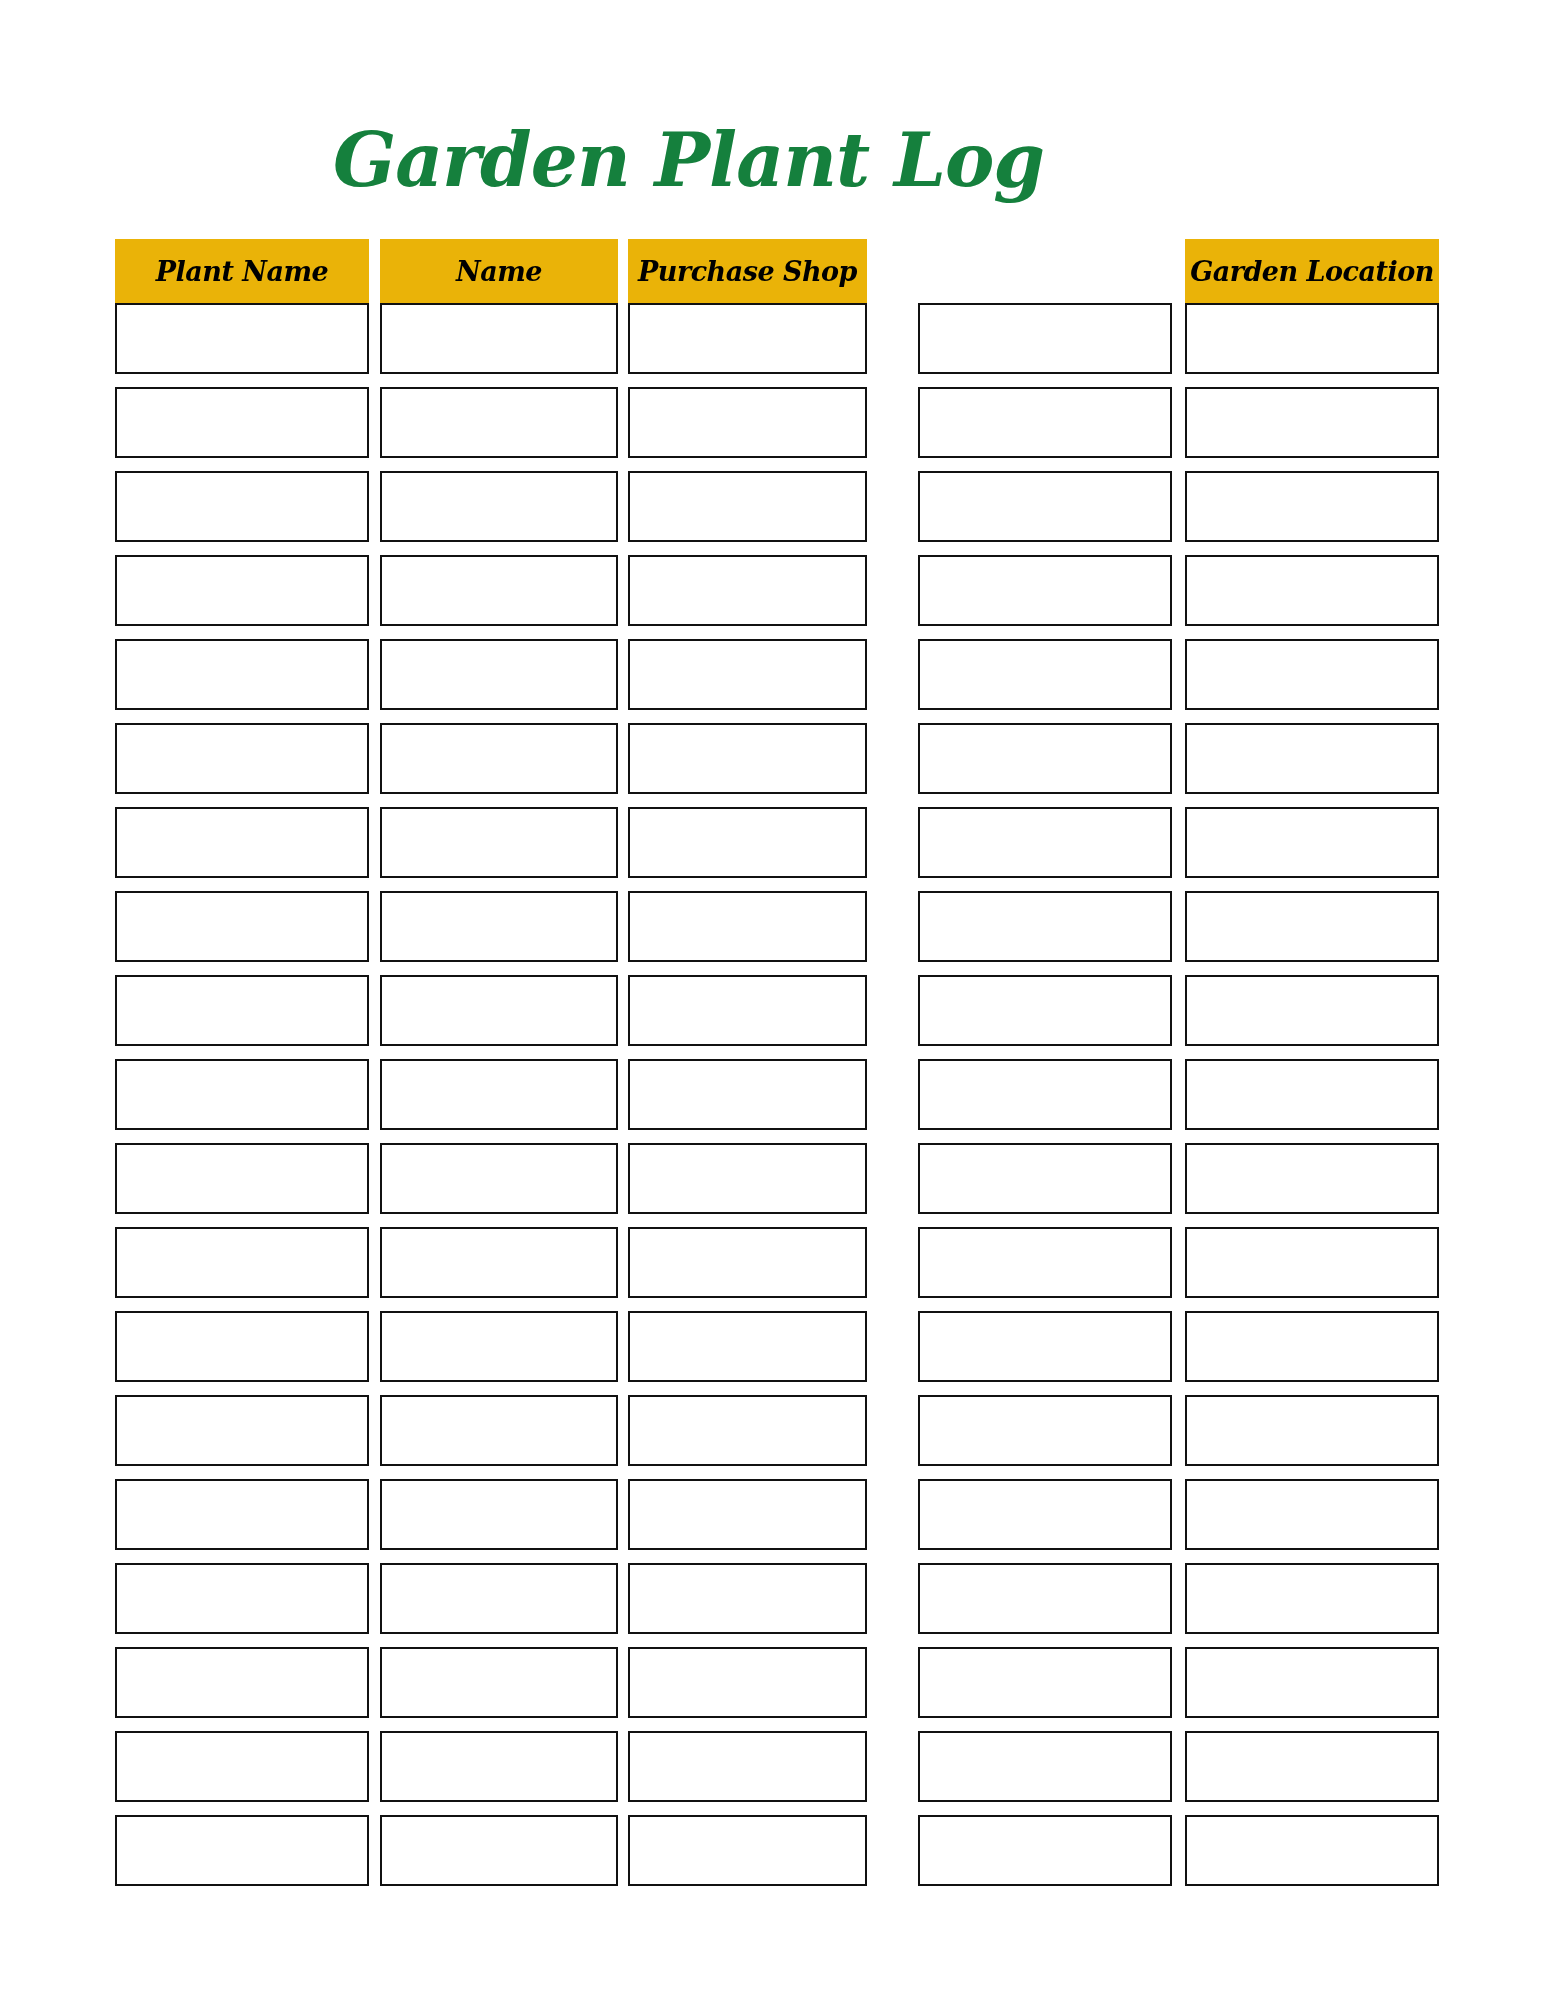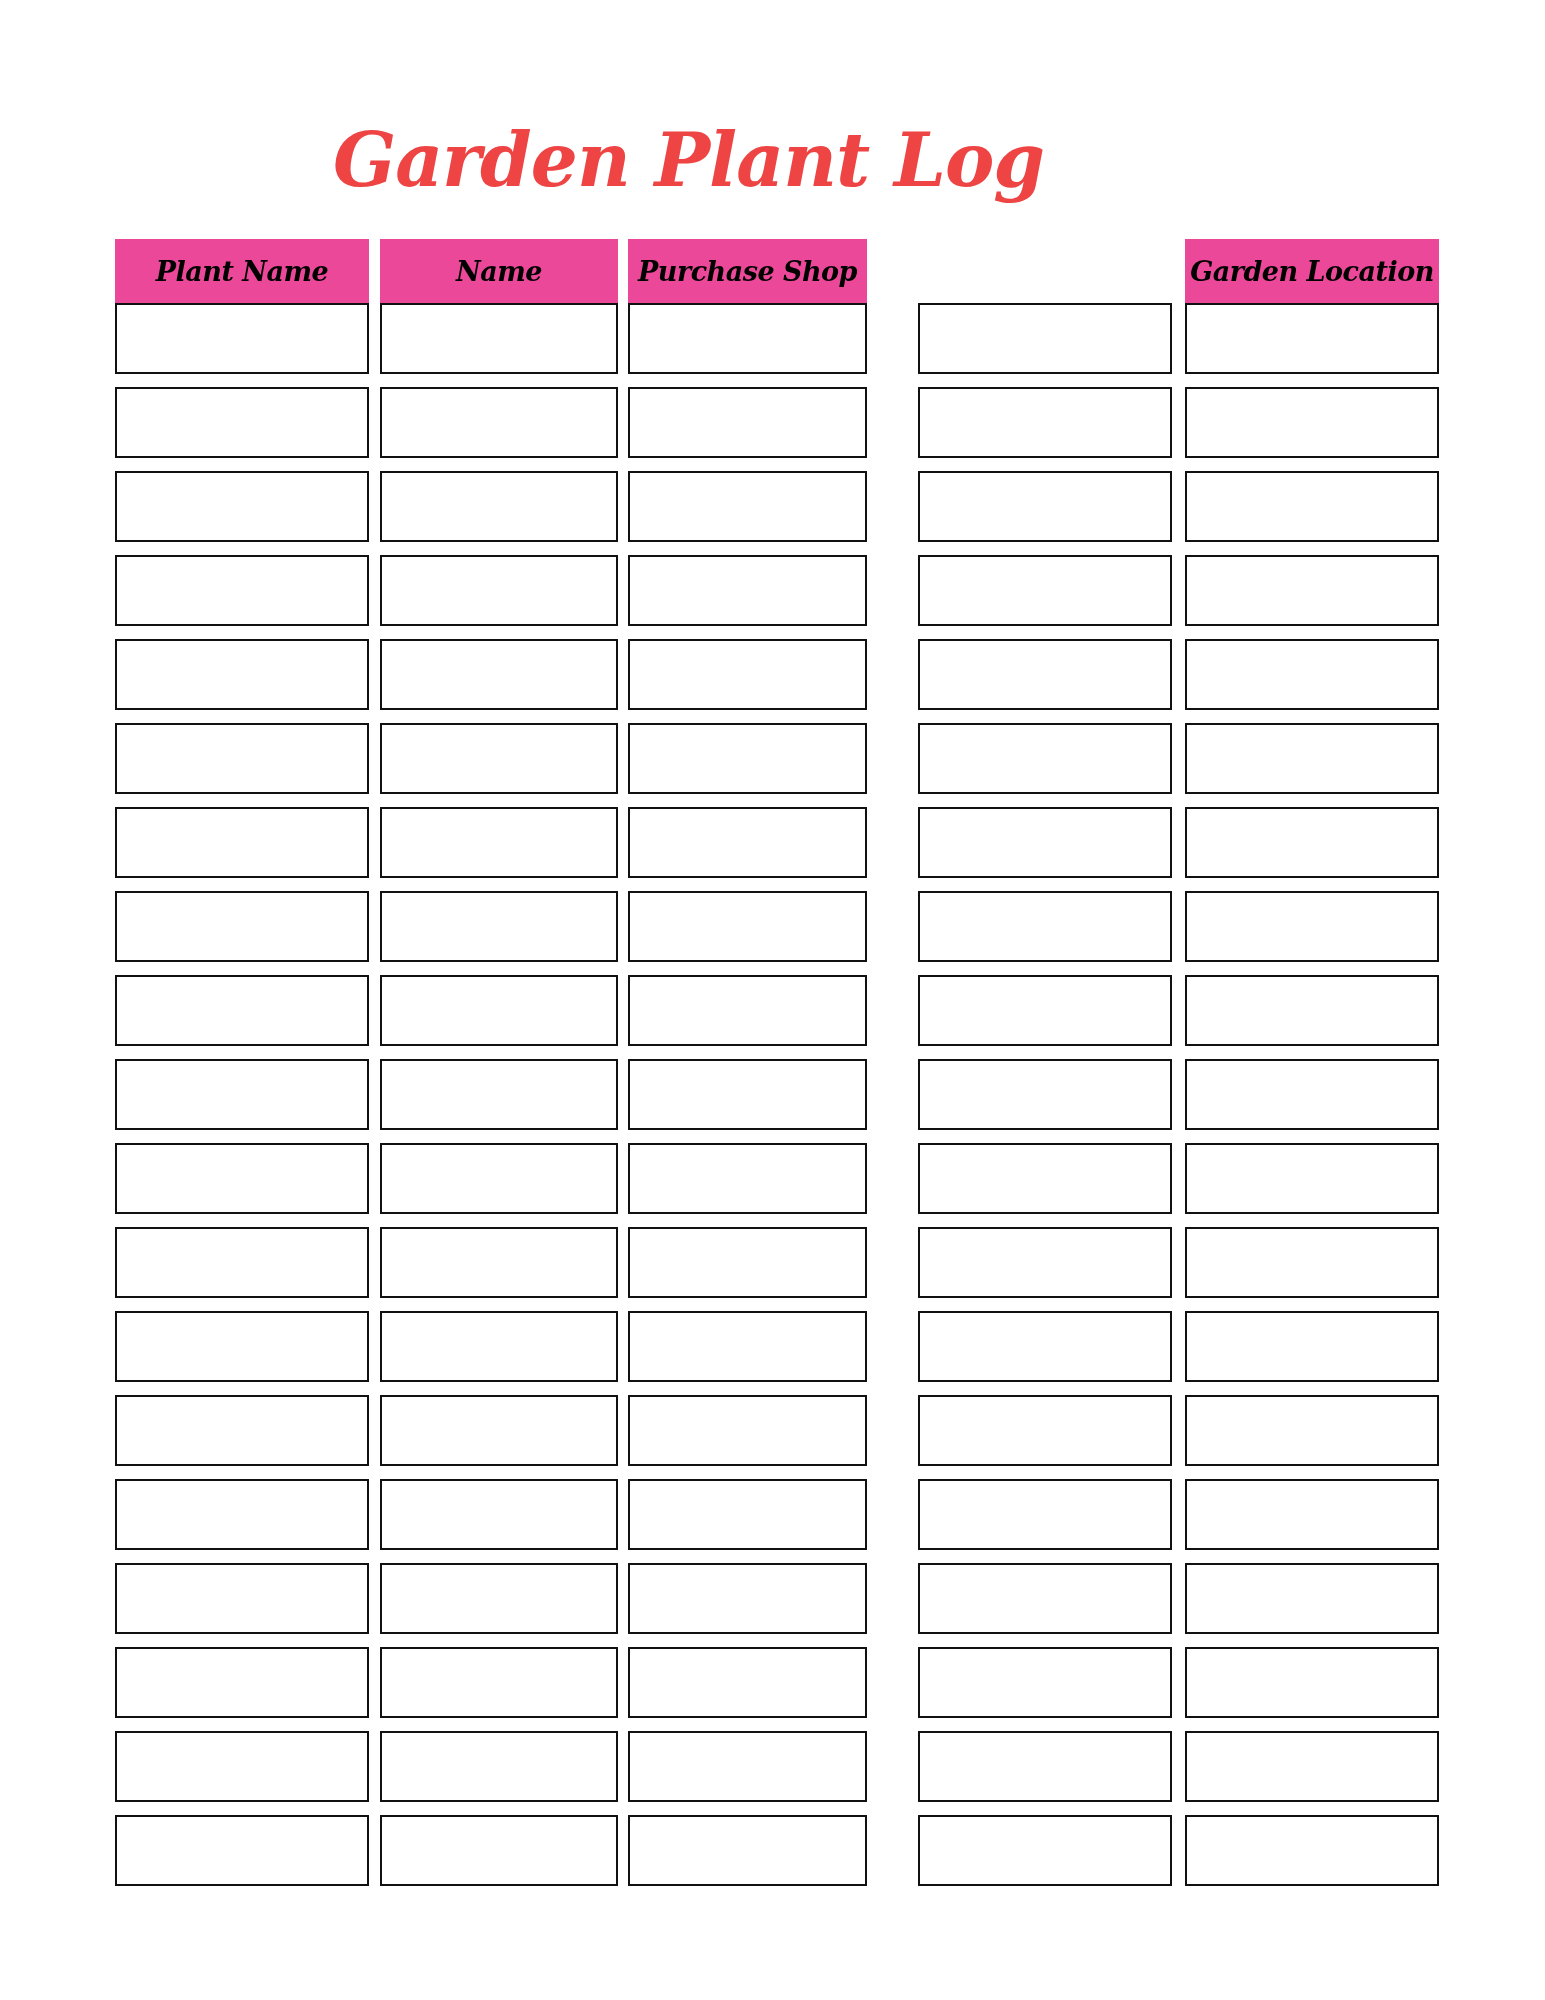--- a/index.html
+++ b/index.html
@@ -2,27 +2,27 @@
 <html><head>
   <meta charset="utf-8">
   <style>
     html, body { margin: 0; padding: 0; background: #ffffff; }
     body { width: 1545px; height: 2000px; position: relative; overflow: hidden; }
     .title {
       position: absolute; left: 0; width: 1377px; top: 100px; height: 120px;
       text-align: center;
       font-family: "DejaVu Serif", serif;
       font-style: italic; font-weight: bold;
-      font-size: 74px; line-height: 120px; color: #ef4444;
+      font-size: 74px; line-height: 120px; color: #15803d;
       letter-spacing: -1px;
     }
     .col { position: absolute; top: 239px; }
     .hdr {
       position: absolute; top: 0; left: 0; right: 0; height: 64px;
-      background: #ec4899;
+      background: #eab308;
       font-family: "DejaVu Serif", serif; font-style: italic; font-weight: bold;
       font-size: 27px; color: #000; letter-spacing: -0.5px;
       display: flex; align-items: center; justify-content: center;
       white-space: nowrap;
     }
     .cell {
       position: absolute; left: 0; right: 0; height: 71px;
       box-sizing: border-box; border: 2px solid #111; background: #fff;
     }
   </style>

